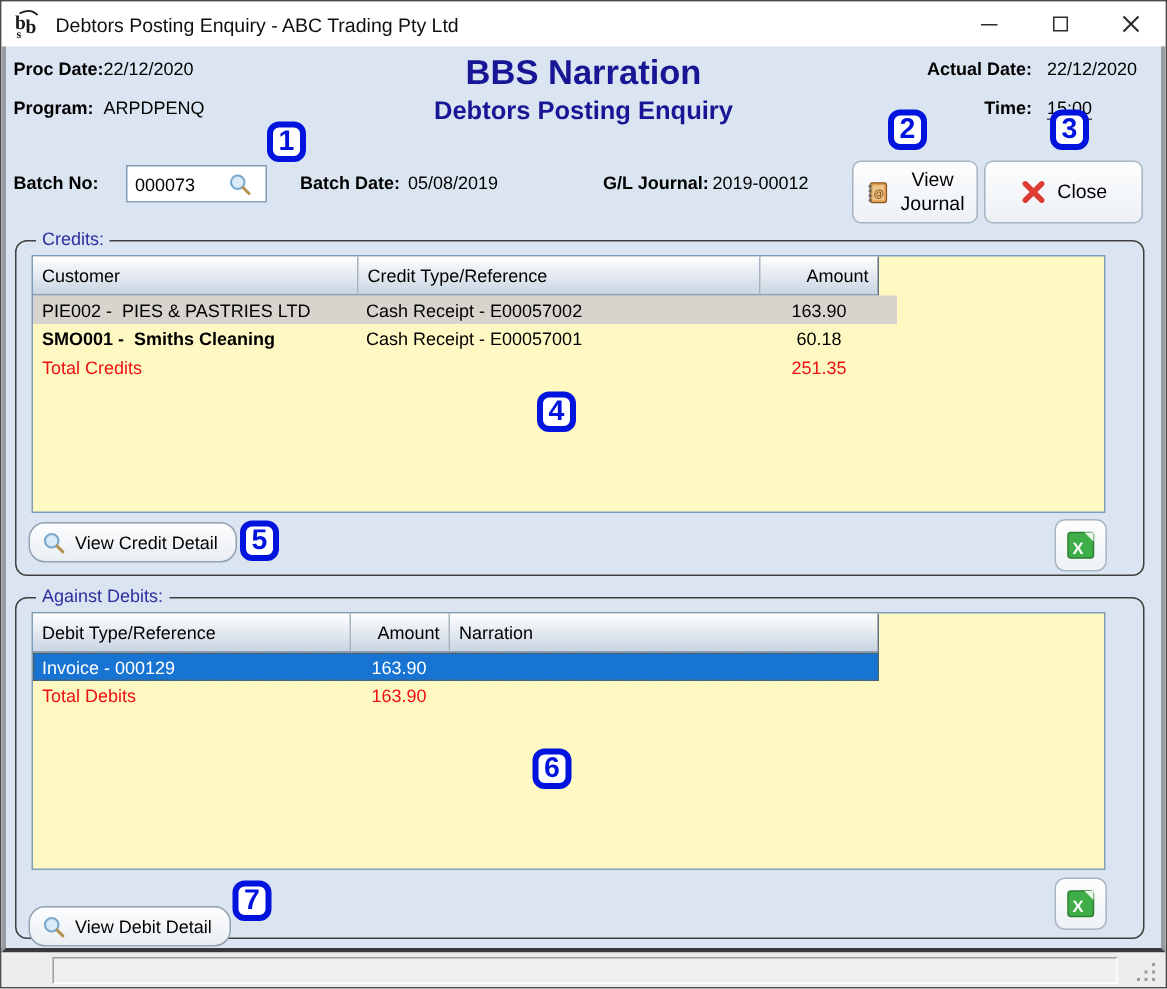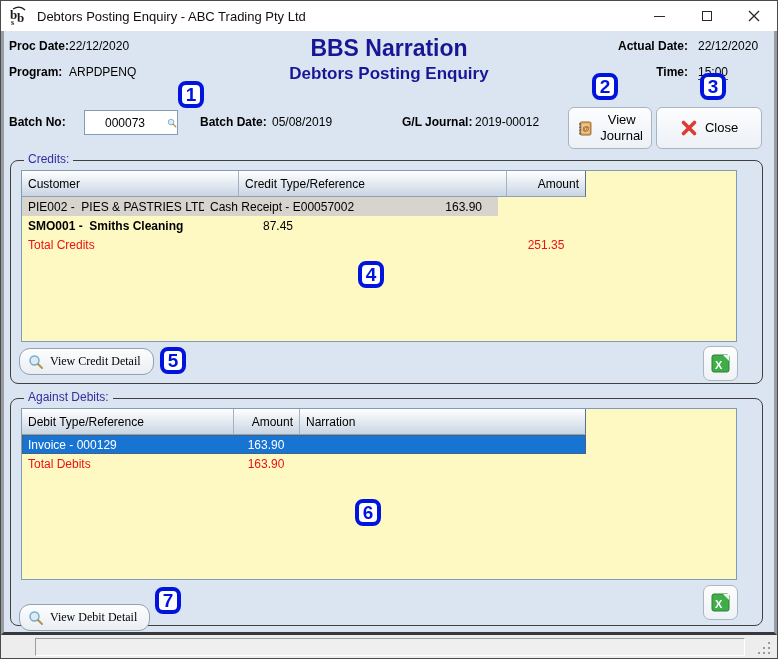--- a/index.html
+++ b/index.html
@@ -28,21 +28,21 @@
     font-size:23px;font-weight:bold;color:#171796;pointer-events:none;}
   .center-sub{position:absolute;left:0;width:770px;text-align:center;top:33px;
     font-size:17px;font-weight:bold;color:#171796;pointer-events:none;}
   .right-row{position:absolute;right:6px;display:flex;align-items:baseline;}
   .right-row .r-lbl{width:94px;text-align:right;font-size:12px;font-weight:bold;}
   .right-row .r-val{width:70px;margin-left:10px;font-size:12px;}
   .time-underline{border-bottom:1px solid #4a4a4a;display:inline-block;line-height:13px;}
   
   .batch-input{position:absolute;left:80px;top:79px;width:94px;height:25px;background:#fff;
     border:1px solid #7f9db9;display:flex;align-items:center;}
-  .batch-input input{border:0;outline:0;width:62px;margin-left:18px;font-size:12px;
+  .batch-input input{border:0;outline:0;width:62px;margin-left:3px;font-size:12px;
     font-family:"Liberation Sans",sans-serif;background:transparent;}
   .mini-search{width:16px;height:16px;margin-left:2px;cursor:pointer;}
   
   .big-btn{position:absolute;height:42px;border:1px solid #a9b4c2;border-radius:6px;
     background:linear-gradient(#fcfdfe,#edf1f6);display:flex;align-items:center;justify-content:center;
     gap:7px;font-size:13px;color:#000;cursor:pointer;padding:0 8px;}
   .big-btn .blabel{text-align:center;line-height:1.25;}
   
   .group{position:absolute;border:1px solid #404040;border-radius:8px;}
   .group-label{position:absolute;top:-9px;left:13px;background:#dbe5f1;padding:0 4px;
@@ -58,21 +58,21 @@
   .th.num{justify-content:flex-end;}
   .row{display:flex;height:19px;font-size:12px;align-items:center;cursor:default;}
   .cell{padding:0 6px;white-space:pre;overflow:hidden;}
   .cell.num{text-align:center;}
   .row.sel-gray{background:#d7d4ce;}
   .row.sel-blue{background:#1874d2;color:#fff;outline:1px dotted #6b5530;outline-offset:-1px;}
   .row.total{color:#ee1111;}
   
   .detail-btn{position:absolute;left:8px;height:27px;border:1px solid #93a2b2;border-radius:11px;
     background:linear-gradient(#fdfdfd,#e9eef3);display:flex;align-items:center;gap:6px;
-    font-size:12px;padding:0 12px 0 8px;cursor:pointer;white-space:nowrap;font-family:Liberation Serif, serif;}
+    font-size:12px;padding:0 12px 0 8px;cursor:pointer;white-space:nowrap;}
   .excel-btn{position:absolute;left:692px;width:35px;height:35px;border:1px solid #a9b6c4;
     border-radius:7px;background:linear-gradient(#fdfdfd,#eef2f6);display:flex;align-items:center;
     justify-content:center;cursor:pointer;}
   
   .callout{position:absolute;width:26px;height:27px;border:4px solid #0014dd;border-radius:8px;
     background:#fff;color:#0014dd;font-weight:bold;font-size:19px;display:flex;align-items:center;
     justify-content:center;z-index:50;font-family:"Liberation Sans",sans-serif;}
   
   .statusbar{position:absolute;left:0;right:0;top:634px;height:24px;background:#ededed;}
   .status-panel{position:absolute;left:34px;right:32px;top:3px;bottom:3px;background:#efefef;
@@ -159,28 +159,29 @@
     </div>
 
     <div class="group" style="left:6px;top:129px;width:753px;height:224px;">
       <div class="group-label">Credits:</div>
       <div class="tbl">
         <div class="thead">
           <div class="th" style="width:216px;">Customer</div>
           <div class="th" style="width:268px;">Credit Type/Reference</div>
           <div class="th num last" style="width:80px;">Amount</div>
         </div>
-        <div class="row sel-gray" style="width:476px;">
+        <div class="row sel-gray" style="width:576px;">
           <div class="cell" style="width:216px;">PIE002 -  PIES &amp; PASTRIES LTD</div>
           <div class="cell" style="width:268px;">Cash Receipt - E00057002</div>
           <div class="cell num" style="width:80px;">163.90</div>
         </div>
         <div class="row" style="width:564px;">
           <div class="cell" style="width:216px;font-weight:bold;">SMO001 -  Smiths Cleaning</div>
-          <div class="cell num" style="width:80px;">87.45</div>
+          <div class="cell" style="width:268px;">Cash Receipt - E00057001</div>
+          <div class="cell num" style="width:80px;">60.18</div>
         </div>
         <div class="row total" style="width:564px;">
           <div class="cell" style="width:216px;">Total Credits</div>
           <div class="cell" style="width:268px;"></div>
           <div class="cell num" style="width:80px;">251.35</div>
         </div>
       </div>
       <div class="detail-btn" style="top:187px;">
         <svg width="16" height="16" viewBox="0 0 16 16">
           <circle cx="6.5" cy="6.5" r="4.5" fill="#d9ecf8" stroke="#79a8cd" stroke-width="1.4"></circle>

